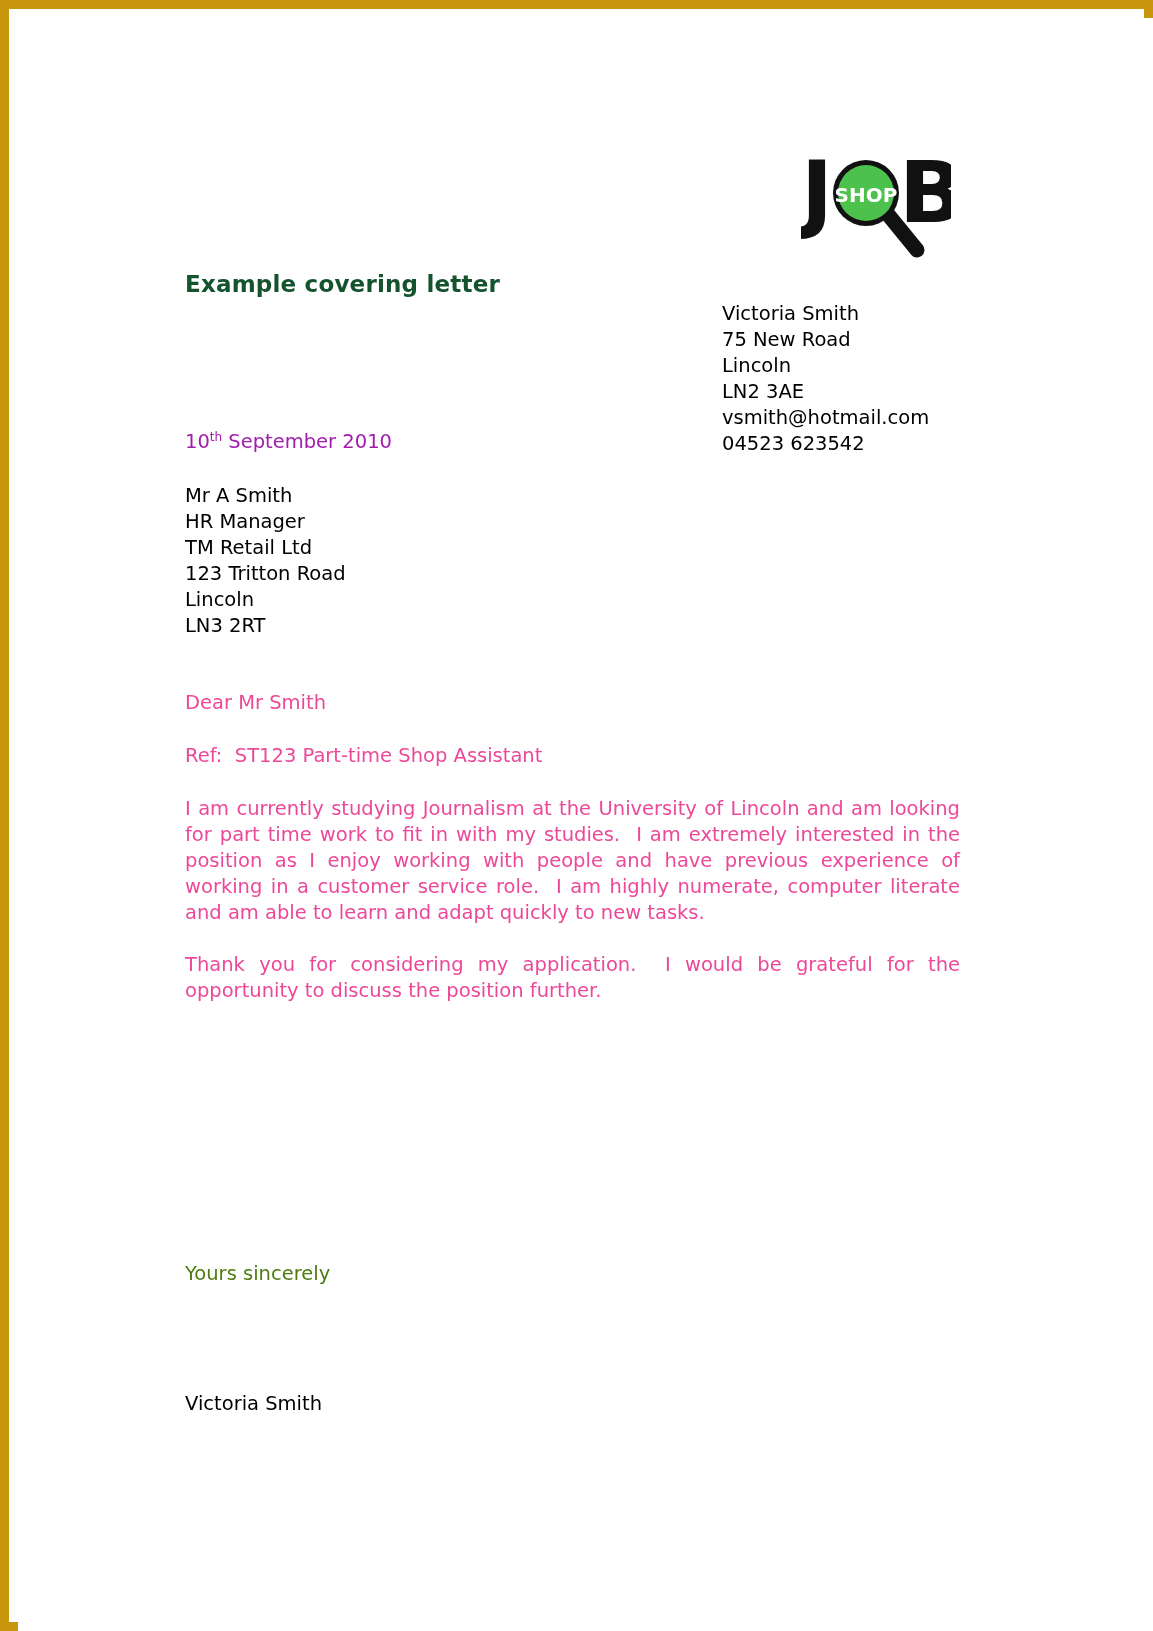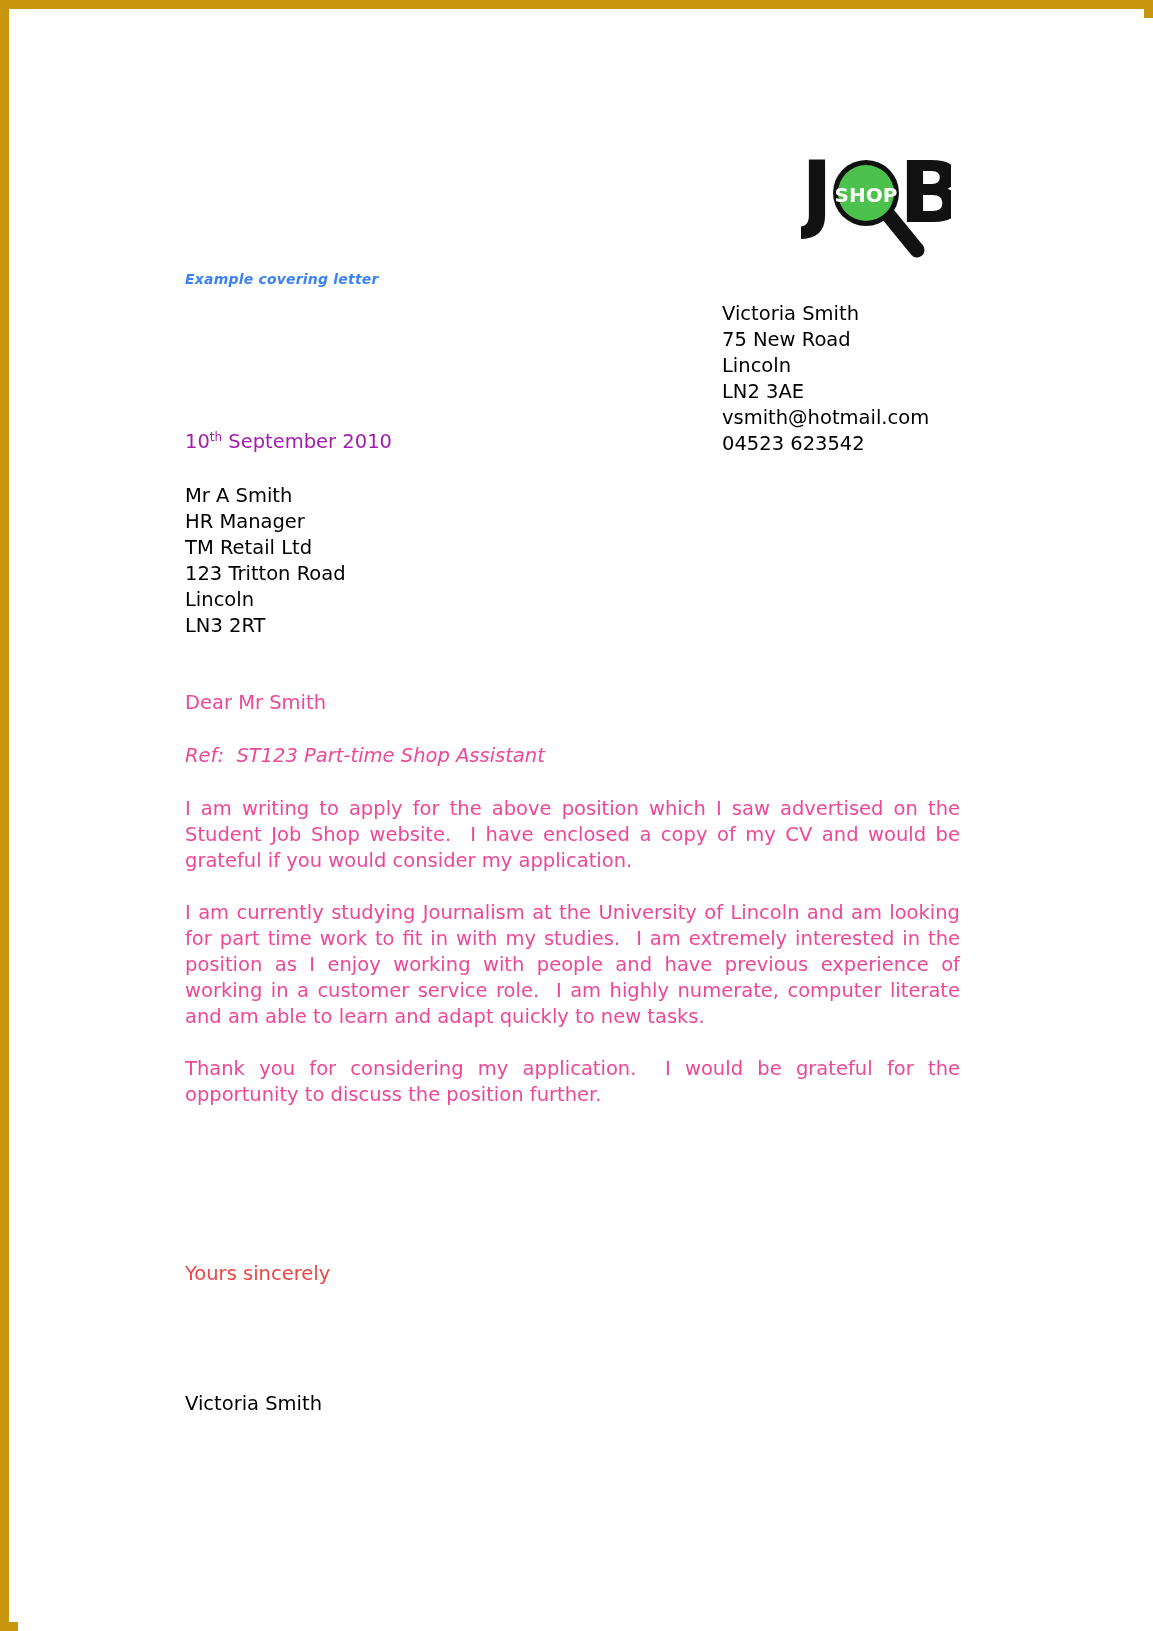--- a/index.html
+++ b/index.html
@@ -42,24 +42,23 @@
     width: 150px;
     height: 140px;
   }
   .logo-svg { display: block; }
 
   
   .doc-headline {
     position: absolute;
     left: 167px;
     top: 253px;
-    font-size: 14px;
+    font-size: 23px;
     font-weight: bold;
-    font-style: italic;
-    color: #3b82f6;
+    color: #14532d;
     letter-spacing: 0.2px;
     white-space: nowrap;
   }
 
   
   .addr-block {
     position: absolute;
     font-size: 19.5px;
     line-height: 26px;
     color: #000000;
@@ -100,37 +99,36 @@
     line-height: 26px;
     color: #ec4899;
   }
   .salutation {
     margin: 0 0 27px 0;
     white-space: pre;
   }
   .ref-line {
     margin: 11px 0 27px 0;
     white-space: pre;
-    font-style: italic;
   }
   .body-para {
     margin: 0 0 26px 0;
     text-align: justify;
     text-justify: inter-word;
     white-space: pre-wrap;
   }
   .body-para:last-of-type { margin-bottom: 8px; }
 
   .sign-off {
     position: absolute;
     left: 167px;
     top: 1243px;
     font-size: 19.5px;
     line-height: 26px;
-    color: #ef4444;
+    color: #4d7c0f;
     white-space: nowrap;
   }
   .signature-name {
     position: absolute;
     left: 167px;
     top: 1373px;
     font-size: 19.5px;
     line-height: 26px;
     color: #000000;
     white-space: nowrap;
@@ -173,21 +171,20 @@
       <span class="addr-line">HR Manager</span>
       <span class="addr-line">TM Retail Ltd</span>
       <span class="addr-line">123 Tritton Road</span>
       <span class="addr-line">Lincoln</span>
       <span class="addr-line">LN3 2RT</span>
     </div>
 
     <div class="letter-body">
       <p class="salutation">Dear Mr Smith</p>
       <p class="ref-line">Ref:  ST123 Part-time Shop Assistant</p>
-      <p class="body-para">I am writing to apply for the above position which I saw advertised on the Student Job Shop website.  I have enclosed a copy of my CV and would be grateful if you would consider my application.</p>
       <p class="body-para">I am currently studying Journalism at the University of Lincoln and am looking for part time work to fit in with my studies.  I am extremely interested in the position as I enjoy working with people and have previous experience of working in a customer service role.  I am highly numerate, computer literate and am able to learn and adapt quickly to new tasks.</p>
       <p class="body-para">Thank you for considering my application.  I would be grateful for the opportunity to discuss the position further.</p>
     </div>
 
     <div class="sign-off">Yours sincerely</div>
     <div class="signature-name">Victoria Smith</div>
 
   </div>
 </div>
 

